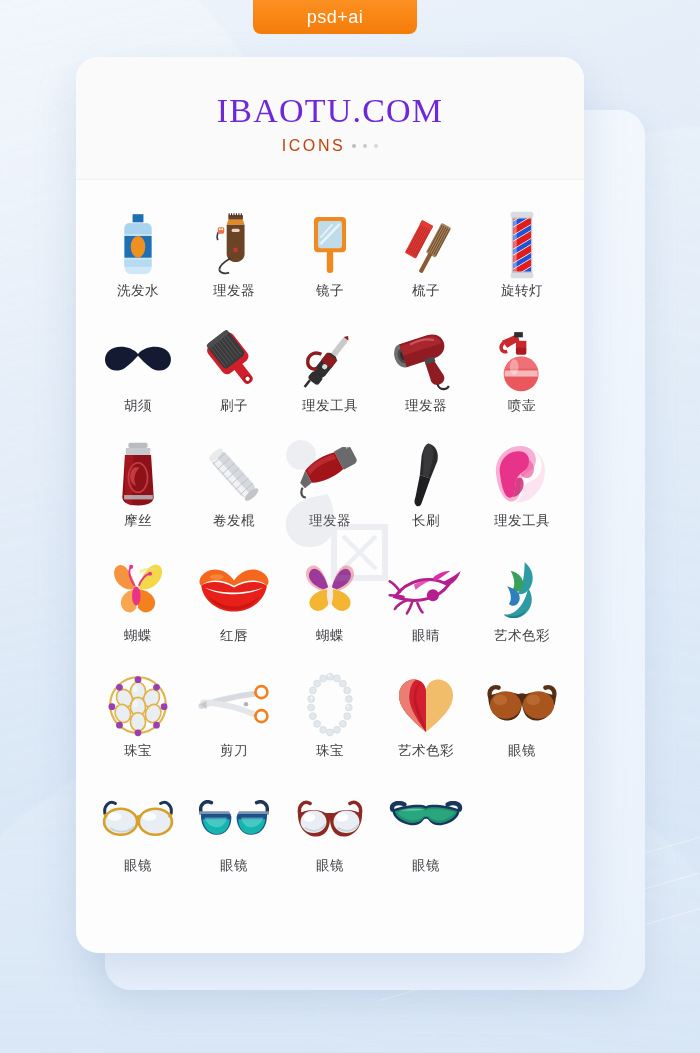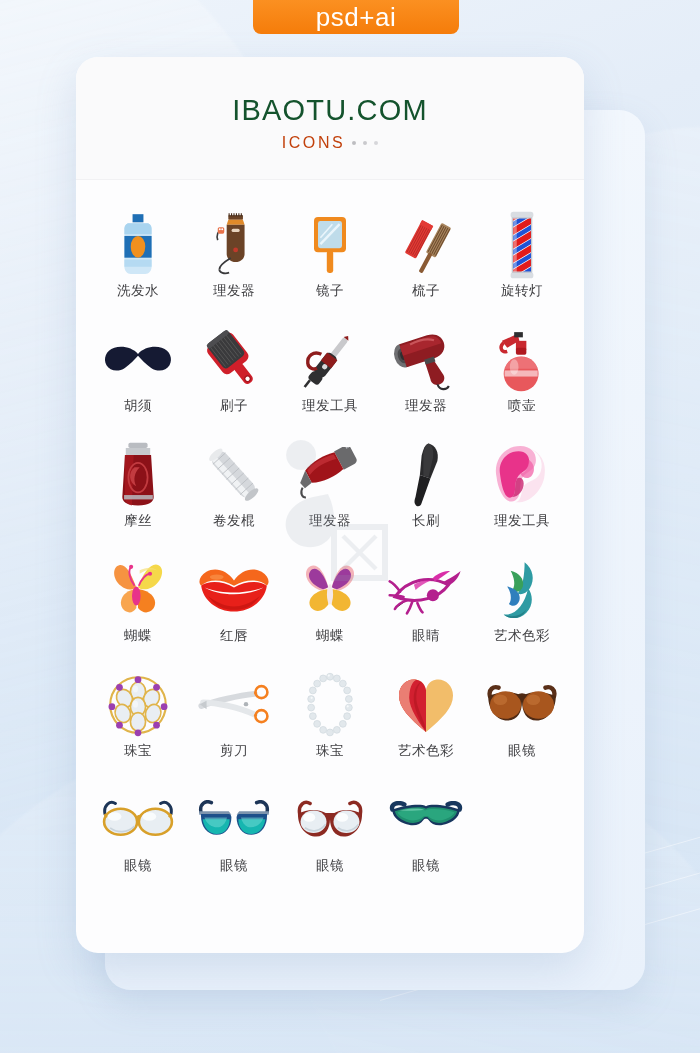--- a/index.html
+++ b/index.html
@@ -22,24 +22,24 @@
   }
   #bg .sw1{left:-260px;top:-120px;width:620px;height:980px;transform:rotate(-14deg);opacity:.55;}
   #bg .sw2{right:-300px;top:120px;width:720px;height:1100px;transform:rotate(12deg);opacity:.35;}
   #bg .sw3{left:-120px;bottom:-420px;width:900px;height:760px;opacity:.30;}
   #bg .line{
     position:absolute;height:1px;background:rgba(255,255,255,.45);
     transform-origin:left center;
   }
   
   #badge{
-    position:absolute;left:253px;top:0;width:206px;height:34px;
+    position:absolute;left:253px;top:0;width:164px;height:34px;
     background:linear-gradient(180deg,#fb9021 0%,#f57c0a 100%);
     border-radius:0 0 8px 8px;
-    color:#fff;font-size:26px;letter-spacing:.5px;
+    color:#fff;font-size:18px;letter-spacing:.5px;
     display:flex;align-items:center;justify-content:center;
     z-index:9;
   }
   
   #card-back{
     position:absolute;left:105px;top:110px;width:540px;height:880px;
     background:linear-gradient(180deg,#f2f7fd 0%,#e9f1fb 100%);
     border-radius:26px;
     box-shadow:0 14px 34px rgba(120,150,190,.18);
   }
@@ -48,22 +48,23 @@
     background:#fdfdfe;border-radius:22px;
     box-shadow:0 16px 40px rgba(120,150,190,.22);
     overflow:hidden;
   }
   #header{
     height:122px;background:#fafafb;
     display:flex;flex-direction:column;align-items:center;justify-content:center;
     border-bottom:1px solid #f1f1f3;
   }
   #title{
-    font-size:29px;letter-spacing:1.2px;color:#14532d;font-weight:400;
+    font-size:34px;letter-spacing:1.2px;color:#6d28d9;font-weight:400;
     margin-top:10px;
+    font-family:Liberation Serif, serif;
   }
   #subwrap{display:flex;align-items:center;gap:7px;margin-top:7px;}
   #subtitle{font-size:16px;letter-spacing:2.6px;color:#c2410c;}
   .dot{width:4px;height:4px;border-radius:50%;background:#bdbdc1;display:inline-block;}
   .dot.d2{background:#c9c9cd;}
   .dot.d3{background:#d6d6da;}
   
   #grid{
     padding:26px 14px 0 14px;
     display:grid;grid-template-columns:repeat(5,1fr);

